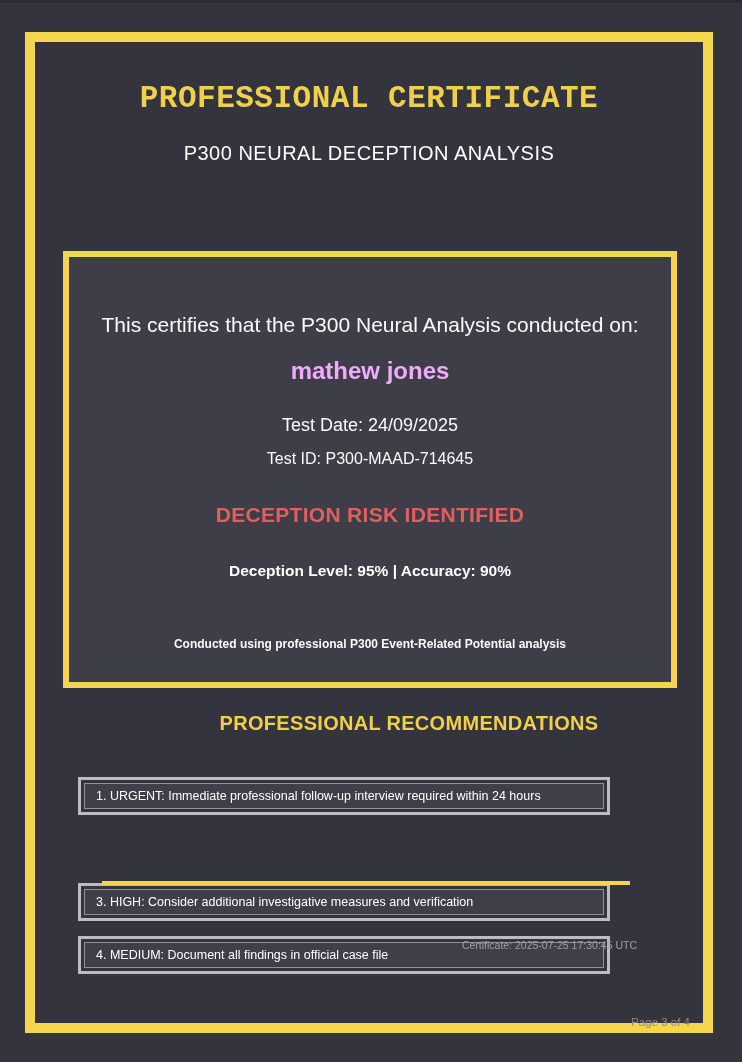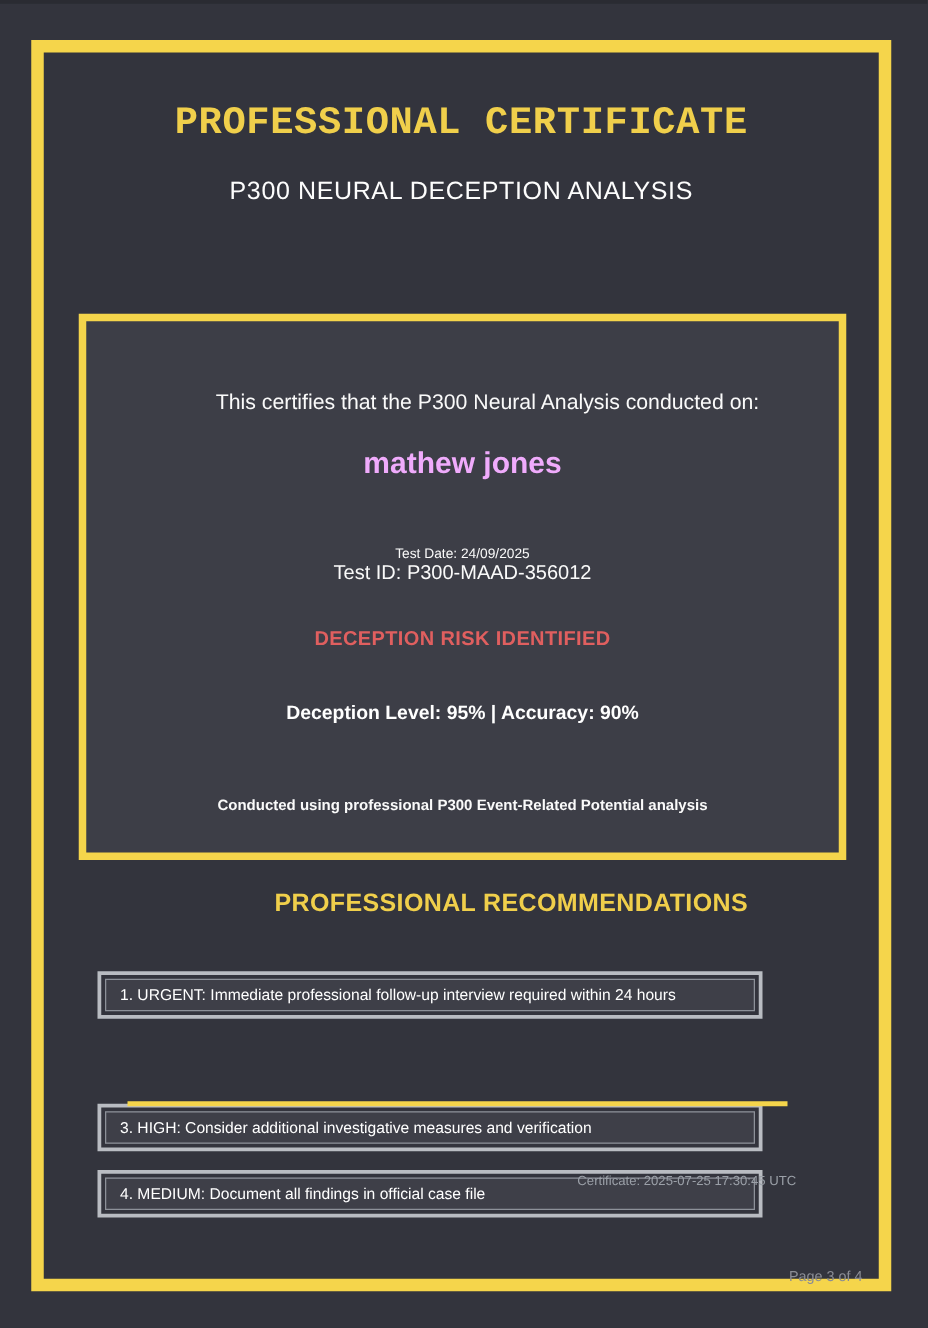--- a/index.html
+++ b/index.html
@@ -14,25 +14,25 @@
     border:10px solid #f5d54b; box-sizing:border-box; z-index:1;
   }
   .centered { position:absolute; left:35px; width:668px; text-align:center; z-index:2; line-height:1.15; }
   .title    { top:81px;  font-size:31px; font-weight:bold; color:#f0cf4b; letter-spacing:0.5px;font-family:Liberation Mono, monospace; }
   .subtitle { top:142px; font-size:20px; font-weight:normal; color:#fdfdfd; letter-spacing:0.5px; }
   .cert-box {
     position:absolute; left:63px; top:251px; width:614px; height:437px;
     border:6px solid #f5d54b; background:#3d3e47; box-sizing:border-box; z-index:2;
   }
   .cert-line { position:absolute; left:0; width:602px; text-align:center; line-height:1.2; }
-  .intro   { top:55px;  font-size:17px; color:#fafafa;padding-left:20px; }
+  .intro   { top:55px;  font-size:21px; color:#fafafa; }
   .name    { top:100px; font-size:24px; font-weight:bold; color:#f0abfc; }
-  .t-date  { top:180px; font-size:11px; color:#fafafa; }
+  .t-date  { top:158px; font-size:18px; color:#fafafa; }
   .t-id    { top:192px; font-size:16px; color:#fafafa; }
-  .risk    { top:245px; font-size:16px; font-weight:bold; color:#e05f5f; letter-spacing:0.3px; }
+  .risk    { top:245px; font-size:21px; font-weight:bold; color:#e05f5f; letter-spacing:0.3px; }
   .metrics { top:305px; font-size:15.5px; font-weight:bold; color:#ffffff; }
   .method  { top:380px; font-size:12px; font-weight:bold; color:#fafafa; }
   .rec-heading { top:712px; font-size:20px; font-weight:bold; color:#f0cf4b; letter-spacing:0.3px;padding-left:40px; }
   .rec-box {
     position:absolute; left:78px; width:532px; height:38px;
     border:3px solid #b9bcc2; padding:3px; box-sizing:border-box;
     background:transparent; z-index:3;
   }
   .rec-inner {
     width:100%; height:100%; box-sizing:border-box;
@@ -54,21 +54,21 @@
 
   <div class="outer-frame"></div>
 
   <div class="centered title">PROFESSIONAL CERTIFICATE</div>
   <div class="centered subtitle">P300 NEURAL DECEPTION ANALYSIS</div>
 
   <div class="cert-box">
     <div class="cert-line intro">This certifies that the P300 Neural Analysis conducted on:</div>
     <div class="cert-line name">mathew jones</div>
     <div class="cert-line t-date">Test Date: 24/09/2025</div>
-    <div class="cert-line t-id">Test ID: P300-MAAD-356012</div>
+    <div class="cert-line t-id">Test ID: P300-MAAD-714645</div>
     <div class="cert-line risk">DECEPTION RISK IDENTIFIED</div>
     <div class="cert-line metrics">Deception Level: 95% | Accuracy: 90%</div>
     <div class="cert-line method">Conducted using professional P300 Event-Related Potential analysis</div>
   </div>
 
   <div class="centered rec-heading">PROFESSIONAL RECOMMENDATIONS</div>
 
   <div class="rec-box rb1">
     <div class="rec-inner">1. URGENT: Immediate professional follow-up interview required within 24 hours</div>
   </div>

